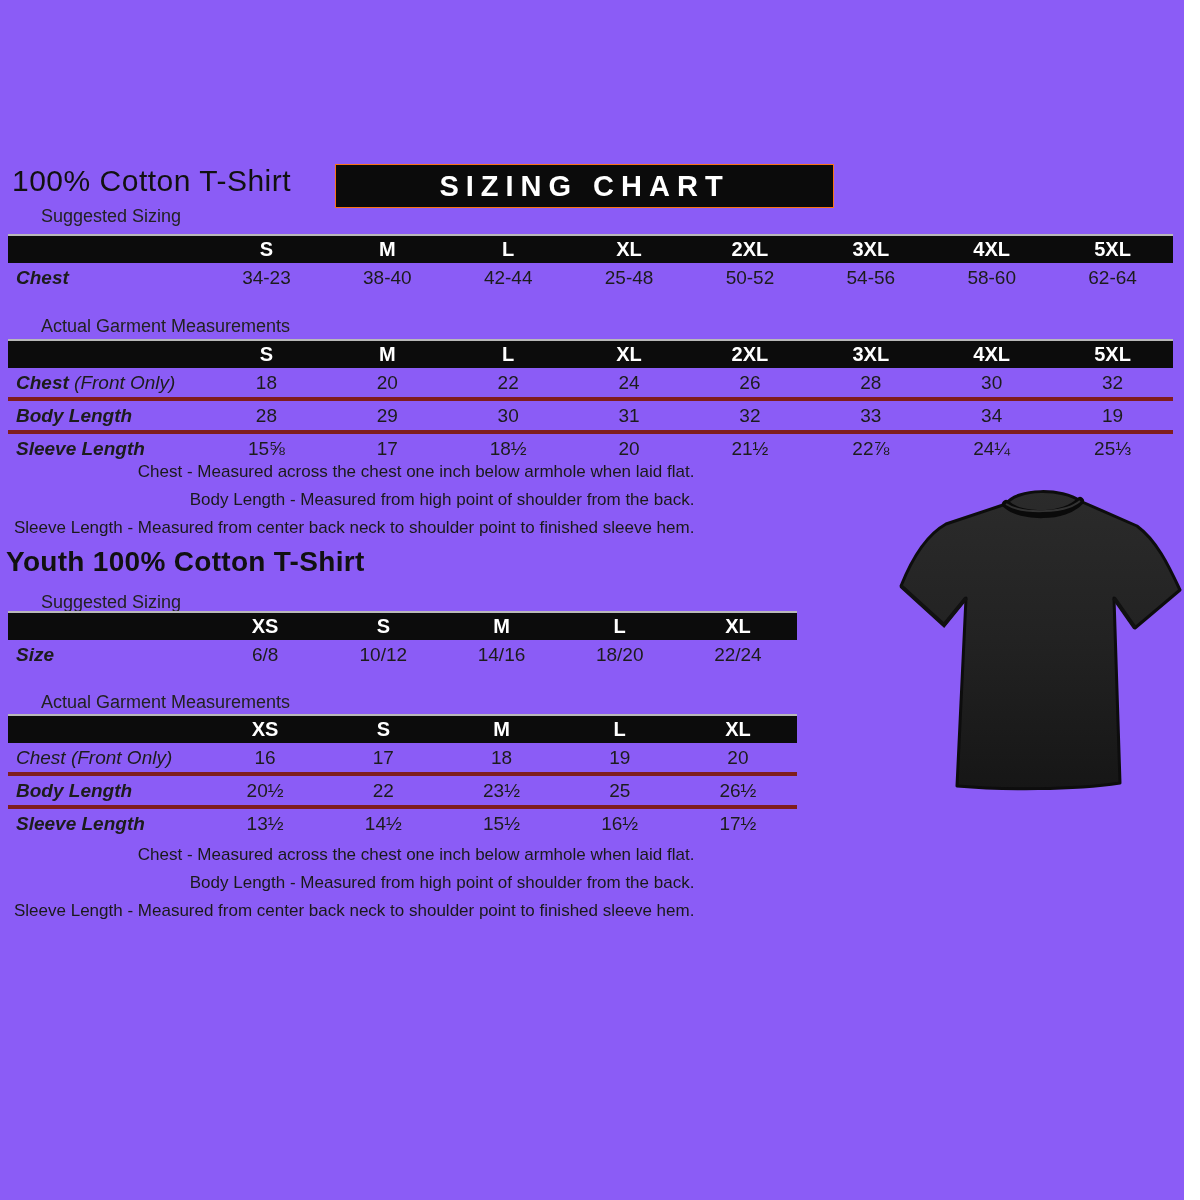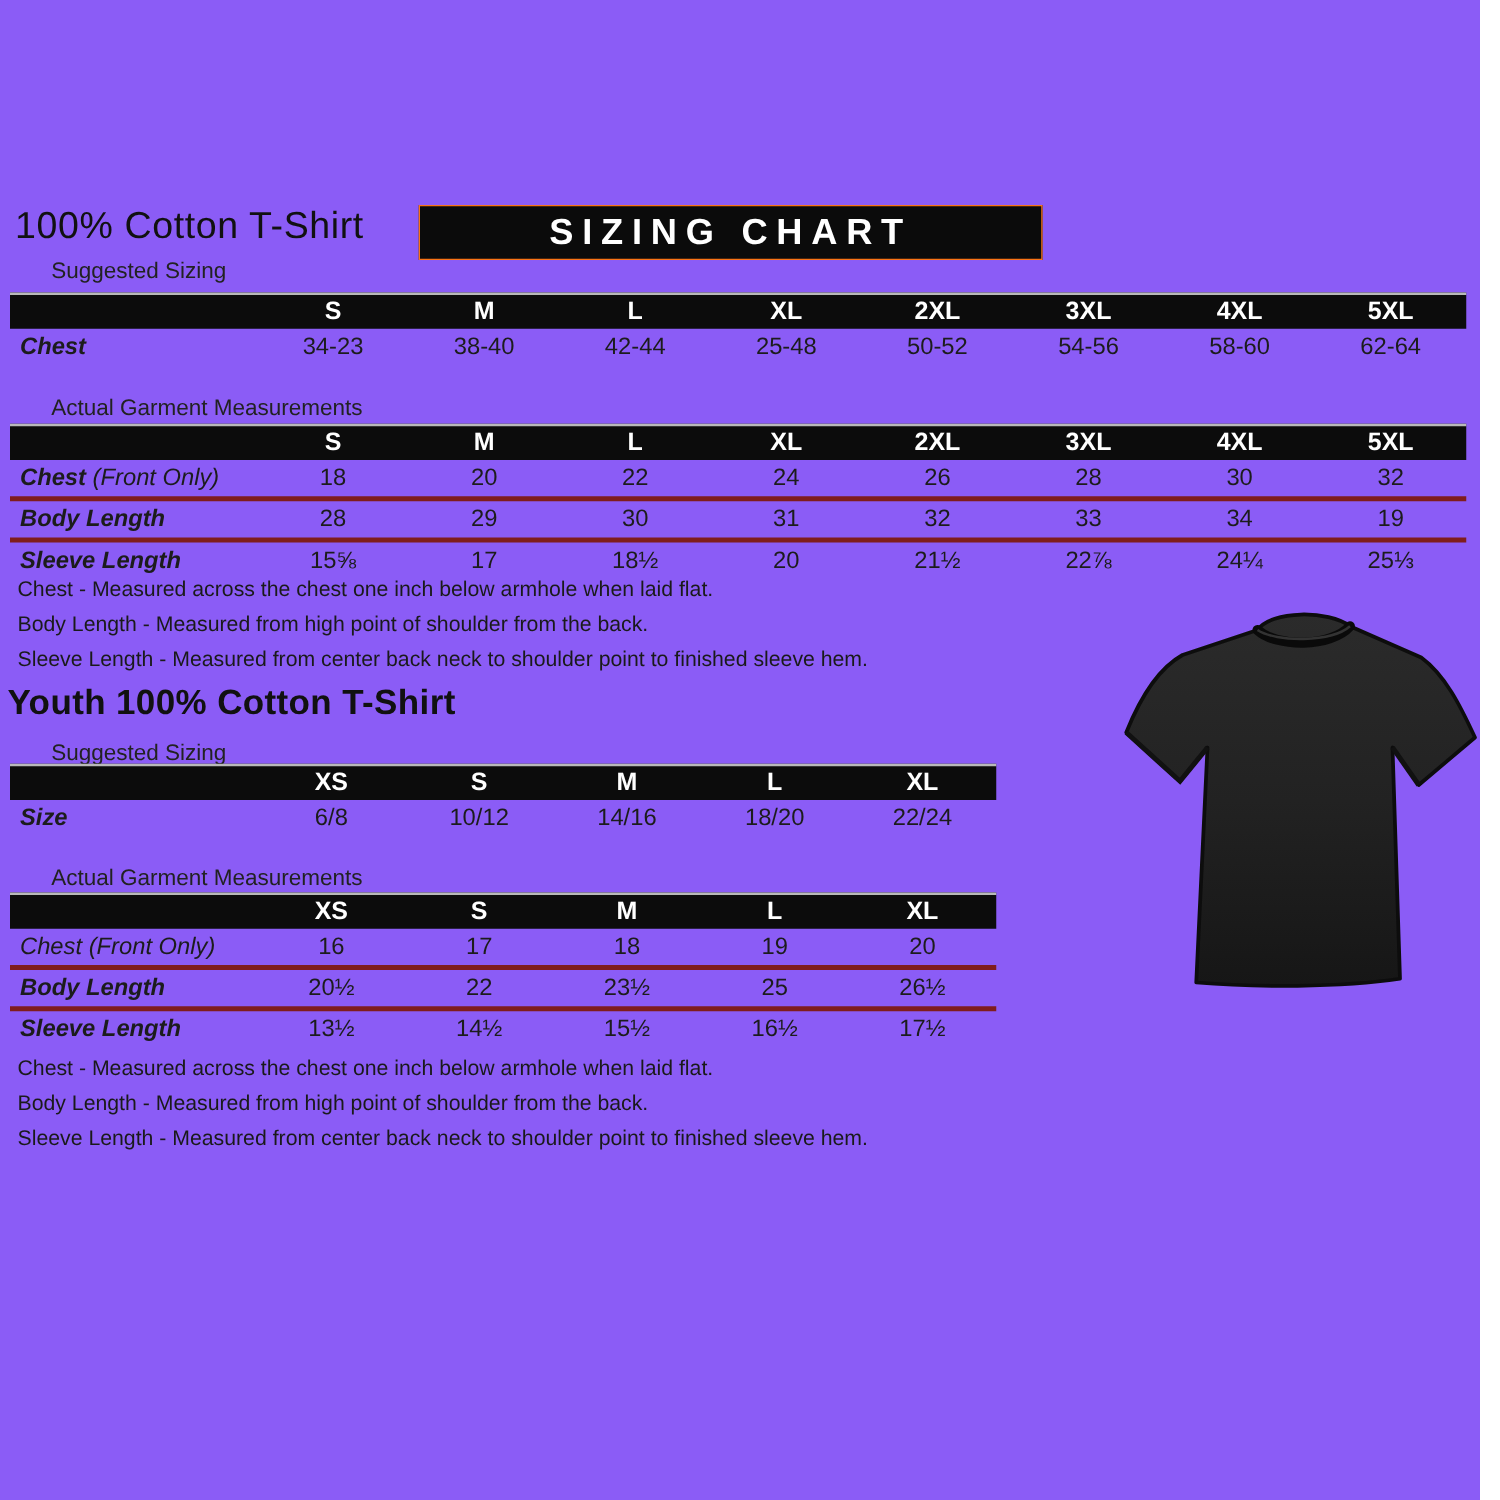--- a/index.html
+++ b/index.html
@@ -18,21 +18,21 @@
   .sizing-table{display:block;}
   .trow{display:flex;align-items:center;}
   .thead{background:#0c0c0c;color:#ffffff;font-weight:bold;height:27px;font-size:20px;
          border-top:2px solid #b9b9b9;}
   .tbody{height:29px;font-size:19px;color:#1c1c1c;}
   .tbody + .tbody{border-top:4px solid #7f1d1d;}
   .cell{flex:1;text-align:center;white-space:nowrap;}
   .labelcol{flex:0 0 190px;text-align:left;padding-left:8px;font-style:italic;}
   .b{font-weight:bold;}
 
-  .notes div{font-size:17px;color:#1a1a1a;line-height:28px;white-space:nowrap;}
+  .notes div{font-size:17px;color:#1a1a1a;line-height:28px;white-space:nowrap;text-align:right;}
 
   .tshirt-wrap{left:893px;top:478px;width:300px;height:334px;}
 </style>
 </head>
 <body>
 
 <div id="page">
 
   <div class="abs main-title">100% Cotton T-Shirt</div>
   <div class="abs banner">SIZING CHART</div>

